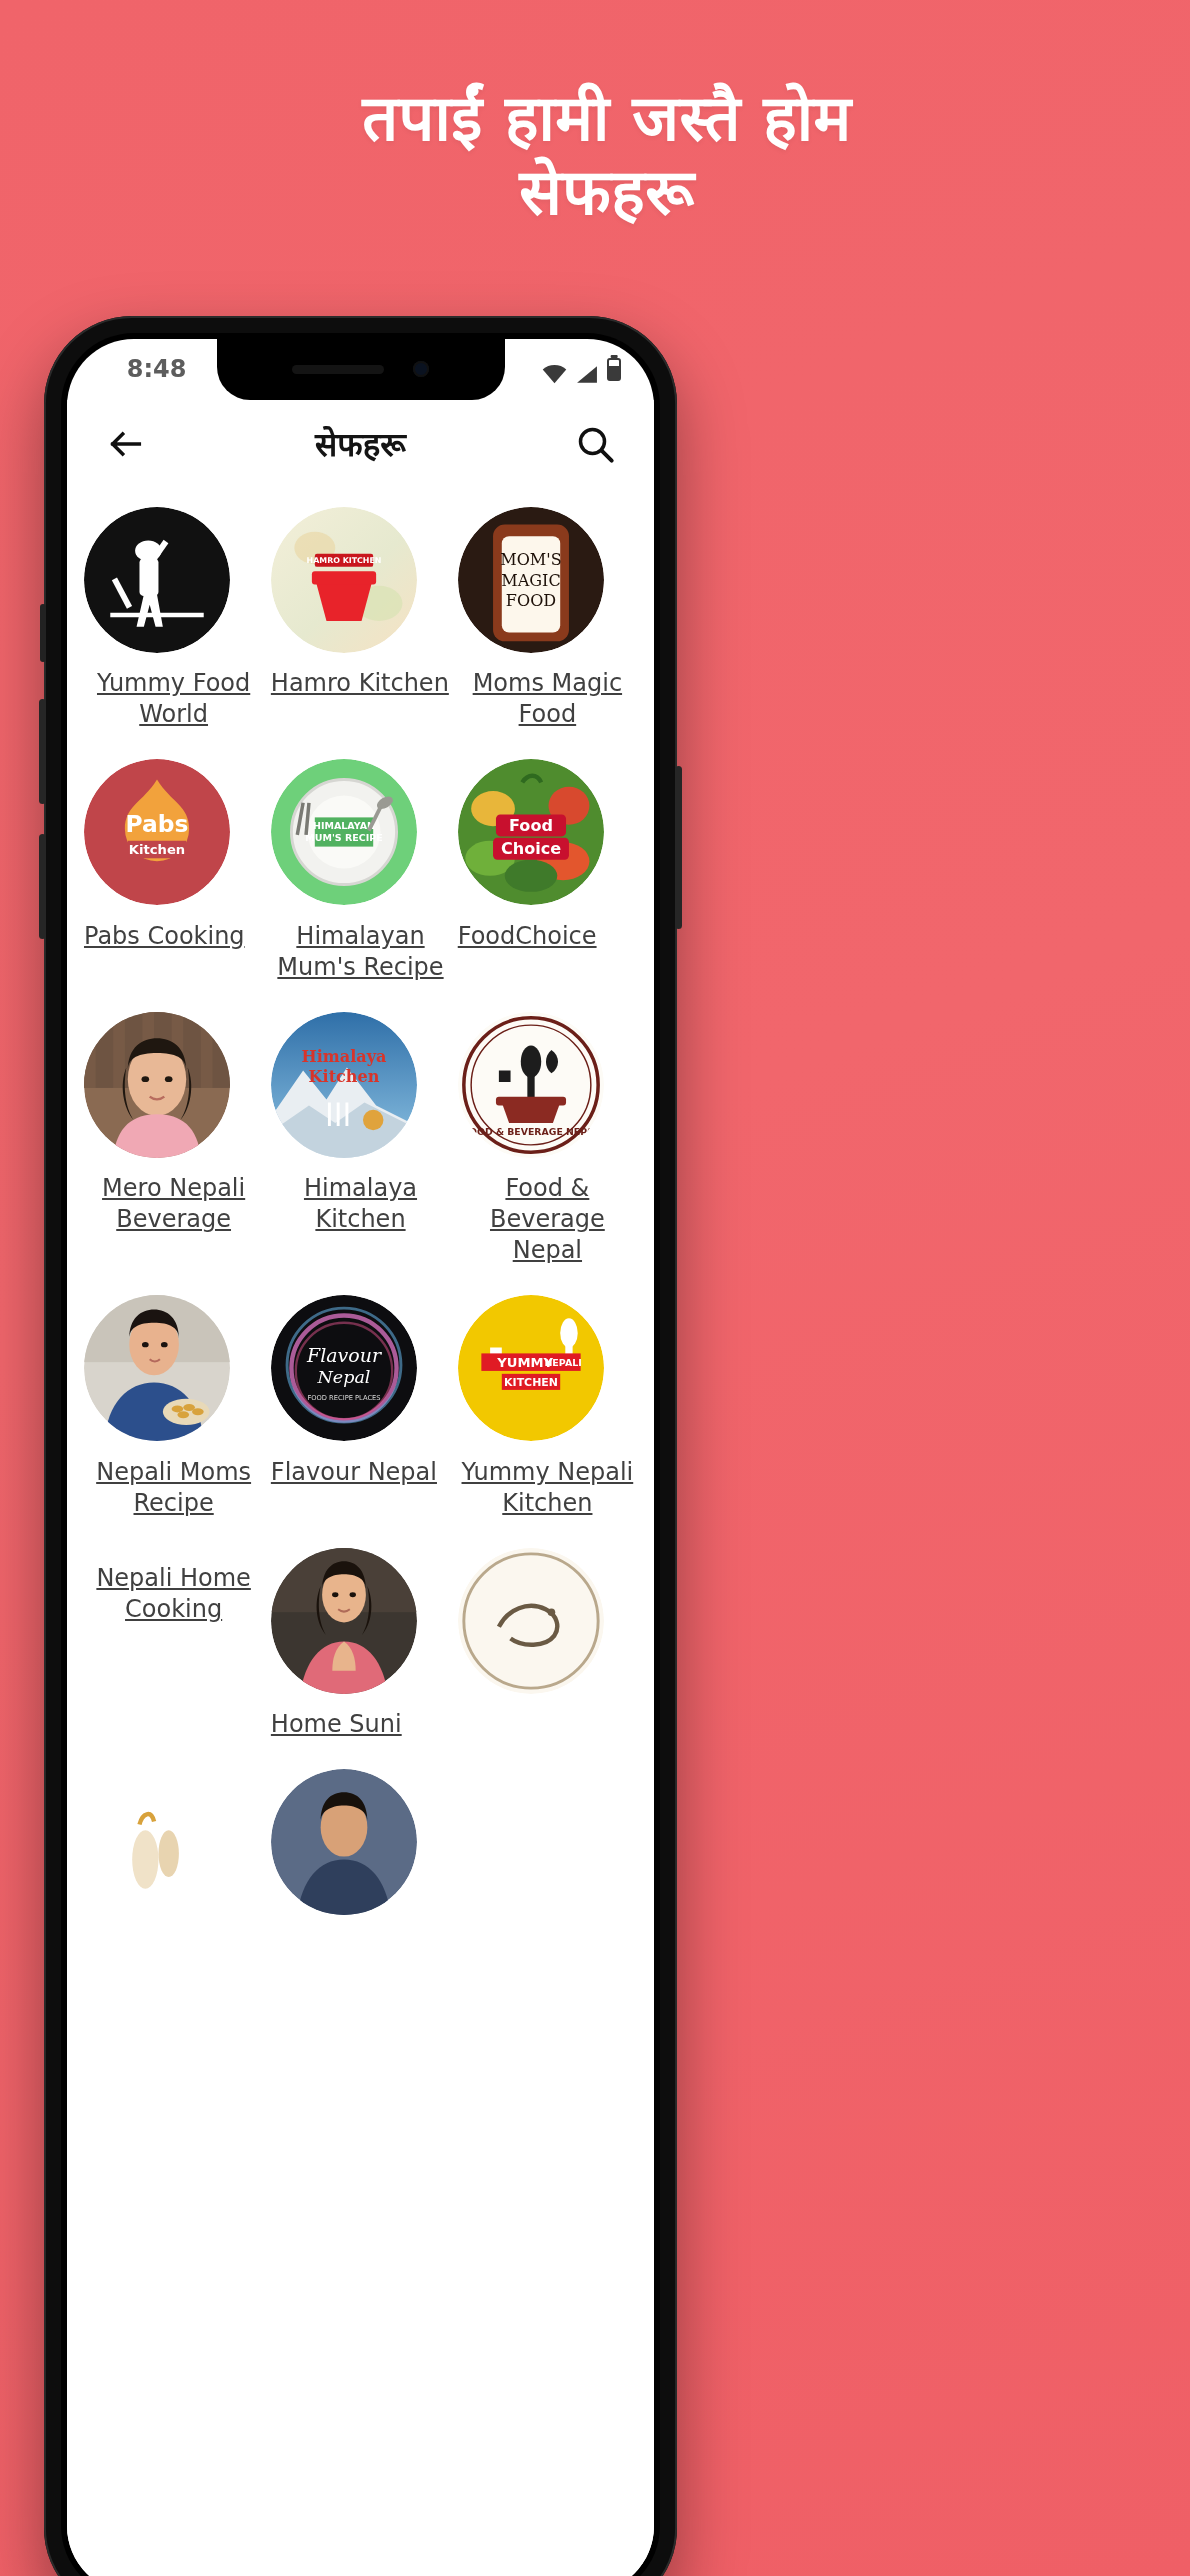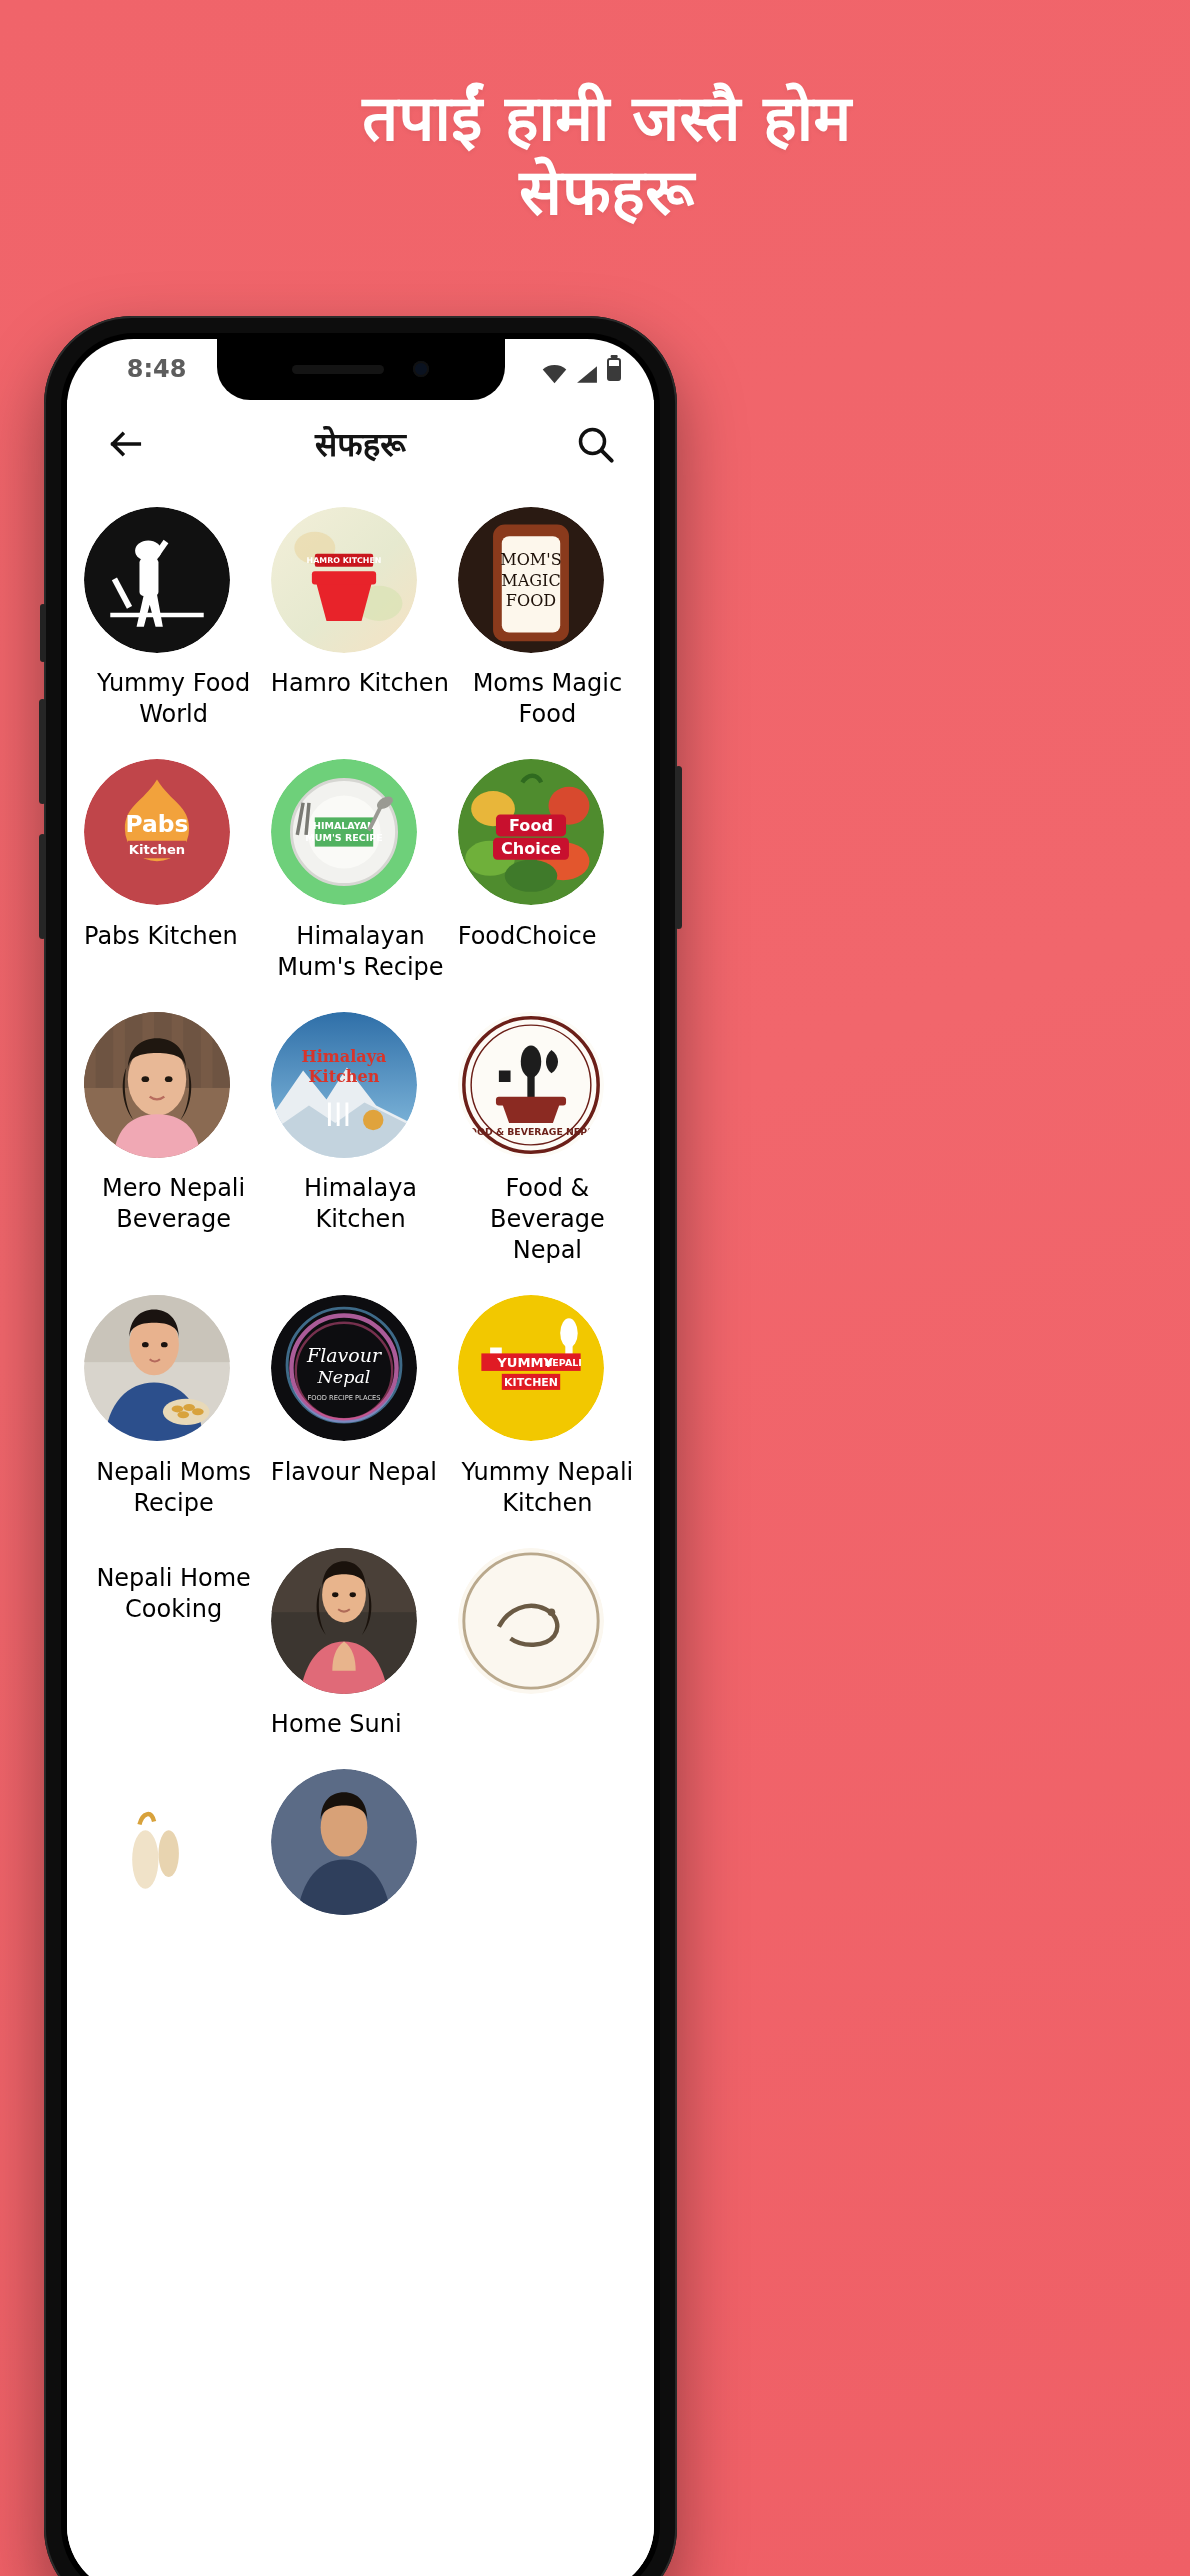--- a/index.html
+++ b/index.html
@@ -109,22 +109,22 @@
   }
   .avatar {
     width:146px; height:146px; border-radius:50%;
     overflow:hidden; position:relative;
     display:flex; align-items:center; justify-content:center;
     flex:0 0 146px;
   }
   .avatar svg, .avatar .av-inner { width:100%; height:100%; }
   .cell-label {
     margin-top:15.3px; text-align:center;
-    font-size:24px; line-height:1.3; color:#000000;
-    max-width:182px; word-wrap:break-word;
+    font-size:24px; line-height:1.3; color:#404040;
+    max-width:182px; word-wrap:break-word;text-decoration:underline;
   }
 </style>
 </head>
 <body>
 
 <div class="headline">
   <span class="hl-line">तपाईं हामी जस्तै होम</span>
   <span class="hl-line">सेफहरू</span>
 </div>
 
@@ -233,21 +233,21 @@
           <div class="cell">
             <div class="avatar">
               <svg viewBox="0 0 100 100" class="av-inner">
                 <circle cx="50" cy="50" r="50" fill="#c0454a"></circle>
                 <path d="M50 14c10 16 22 18 22 34a22 22 0 0 1-44 0c0-16 12-18 22-34z" fill="#f2a23c"></path>
                 <text x="50" y="50" font-size="16" font-family="DejaVu Sans, sans-serif" font-weight="700" fill="#fff" text-anchor="middle">Pabs</text>
                 <rect x="30" y="56" width="40" height="12" fill="#c0454a"></rect>
                 <text x="50" y="65" font-size="9" font-family="DejaVu Sans, sans-serif" font-weight="700" fill="#fff" text-anchor="middle">Kitchen</text>
               </svg>
             </div>
-            <div class="cell-label">Pabs Kitchen</div>
+            <div class="cell-label">Pabs Cooking</div>
           </div>
 
           <div class="cell">
             <div class="avatar">
               <svg viewBox="0 0 100 100" class="av-inner">
                 <circle cx="50" cy="50" r="50" fill="#6ed07a"></circle>
                 <circle cx="50" cy="50" r="36" fill="#f2f2ef" stroke="#d6d6d2" stroke-width="2"></circle>
                 <circle cx="50" cy="50" r="25" fill="#fafaf7"></circle>
                 <rect x="30" y="40" width="40" height="20" fill="#3ea84f" opacity=".9"></rect>
                 <text x="50" y="48" font-size="6.5" font-family="DejaVu Sans, sans-serif" font-weight="700" fill="#fff" text-anchor="middle">HIMALAYAN</text>

